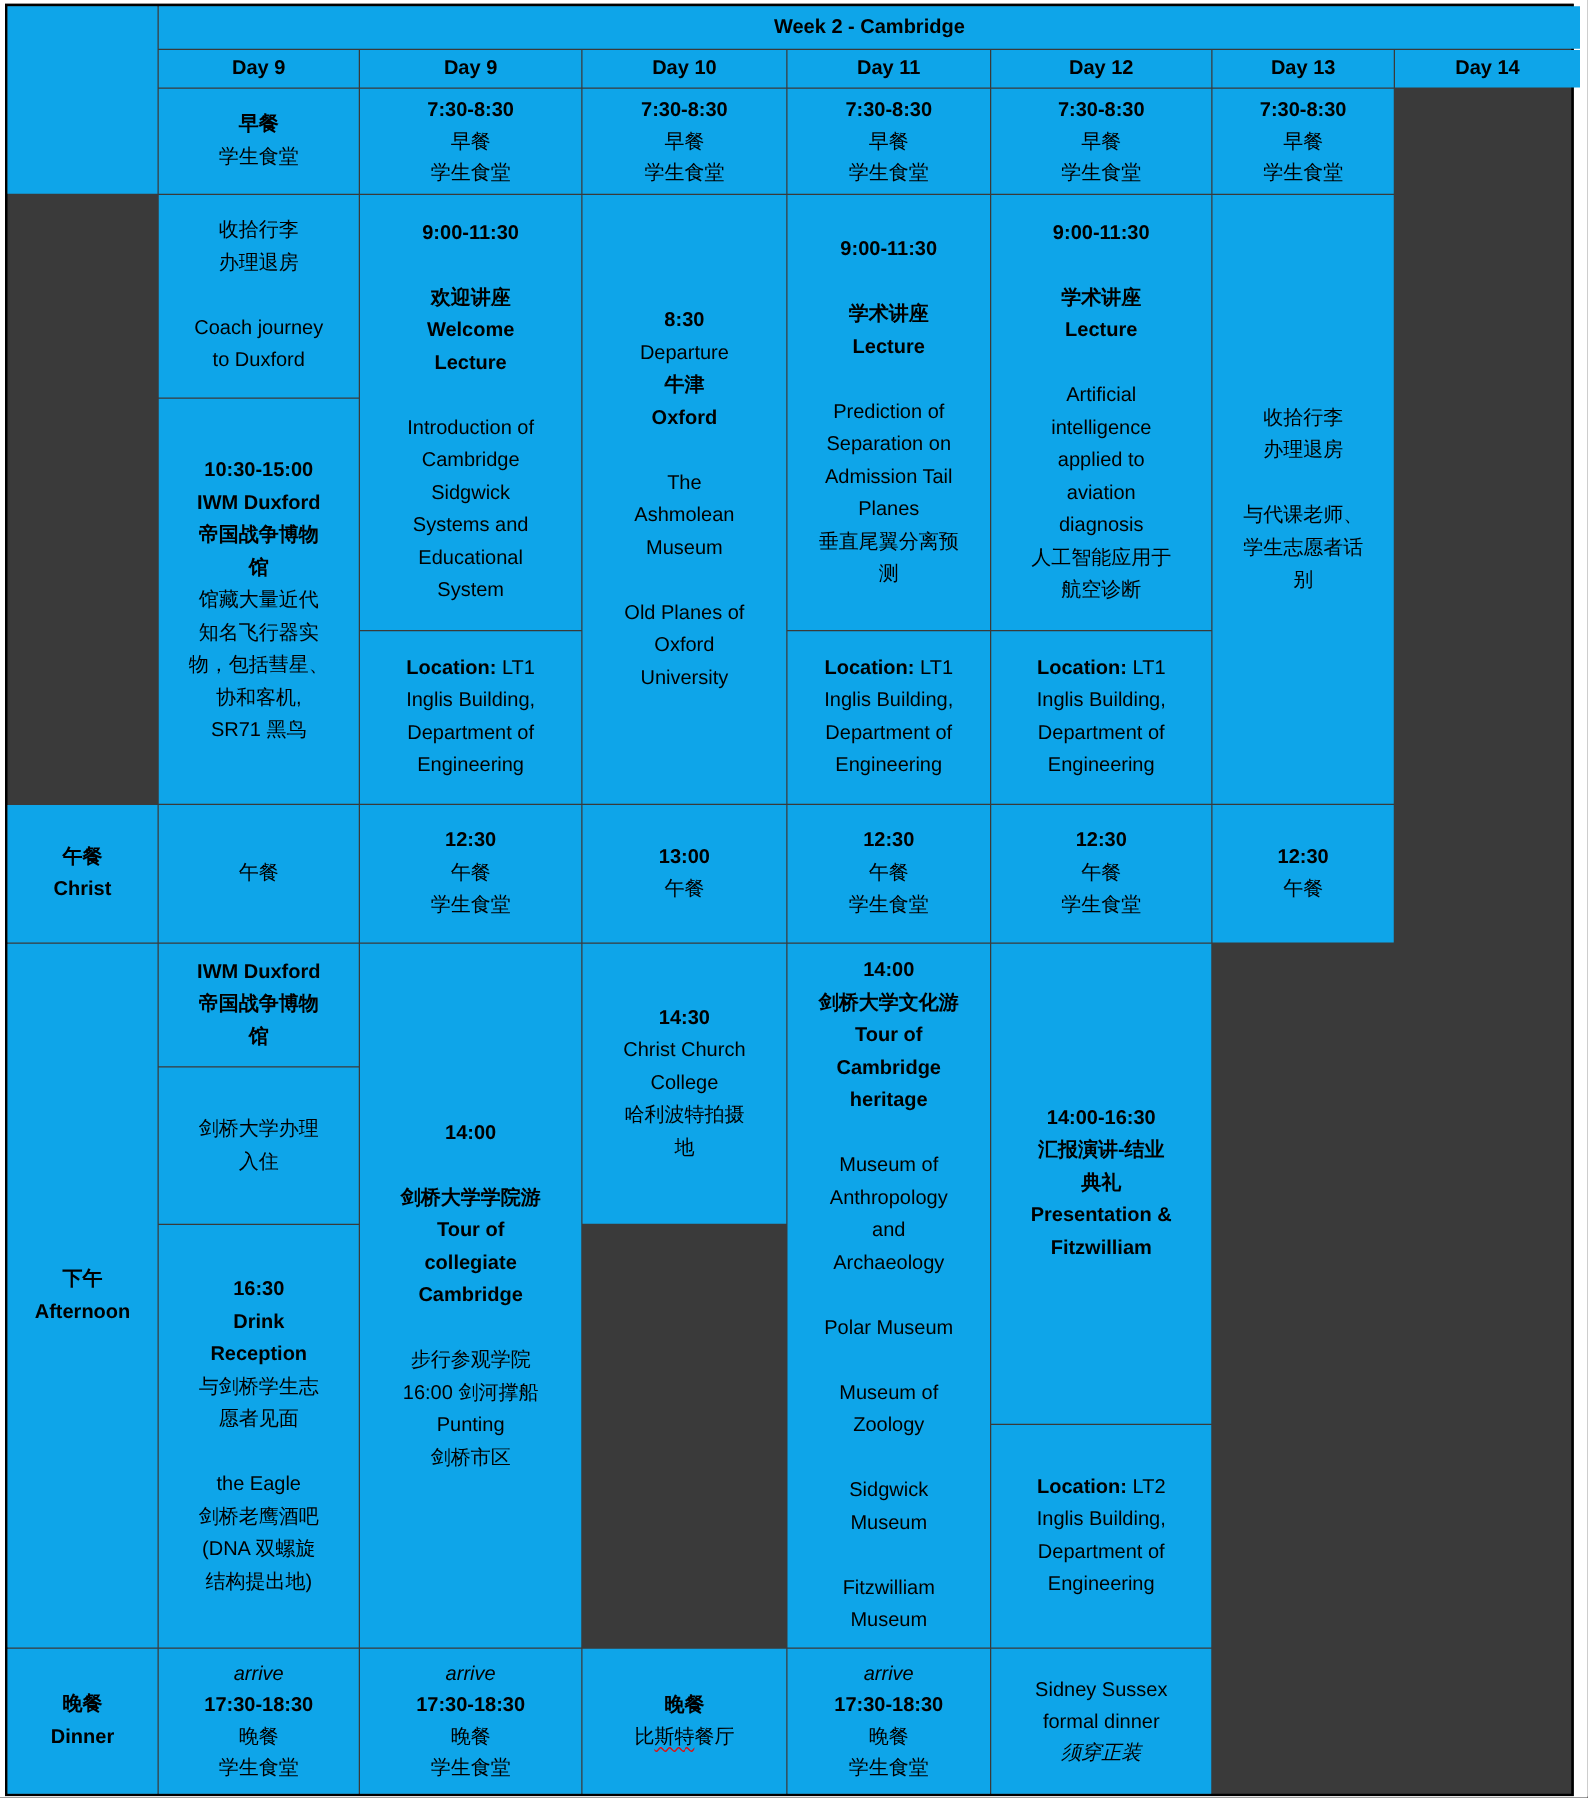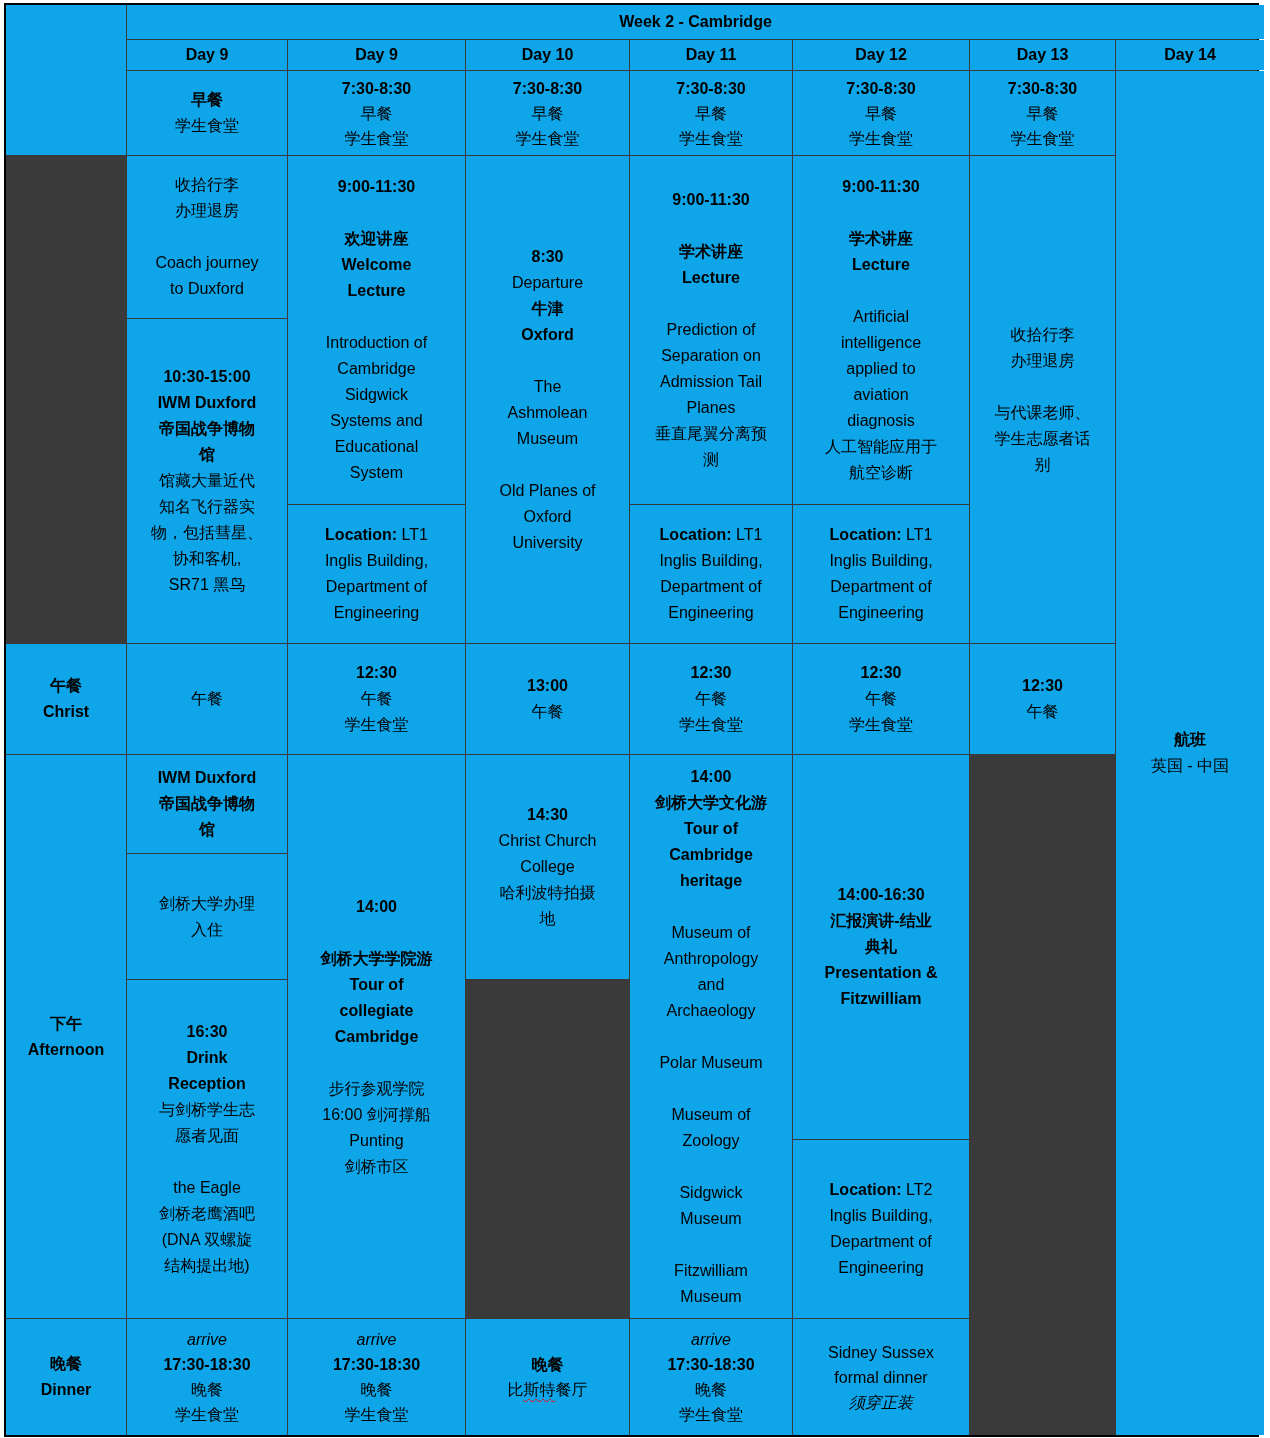--- a/index.html
+++ b/index.html
@@ -72,24 +72,20 @@
         <div class="ln b">7:30-8:30</div>
         <div class="ln">早餐</div>
         <div class="ln">学生食堂</div>
       </div>
     <div class="c tight" style="grid-area:3/7/4/8">
         <div class="ln b">7:30-8:30</div>
         <div class="ln">早餐</div>
         <div class="ln">学生食堂</div>
       </div>
 
-    <div class="c" style="grid-area:3/8/13/9">
-        <div class="ln b">航班</div>
-        <div class="ln">英国 - 中国</div>
-      </div>
 
     <div class="c" style="grid-area:4/2/5/3">
         <div class="ln">收拾行李</div>
         <div class="ln">办理退房</div>
         <div class="ln">&nbsp;</div>
         <div class="ln">Coach journey</div>
         <div class="ln">to Duxford</div>
       </div>
     <div class="c" style="grid-area:5/2/7/3">
         <div class="ln b">10:30-15:00</div>

